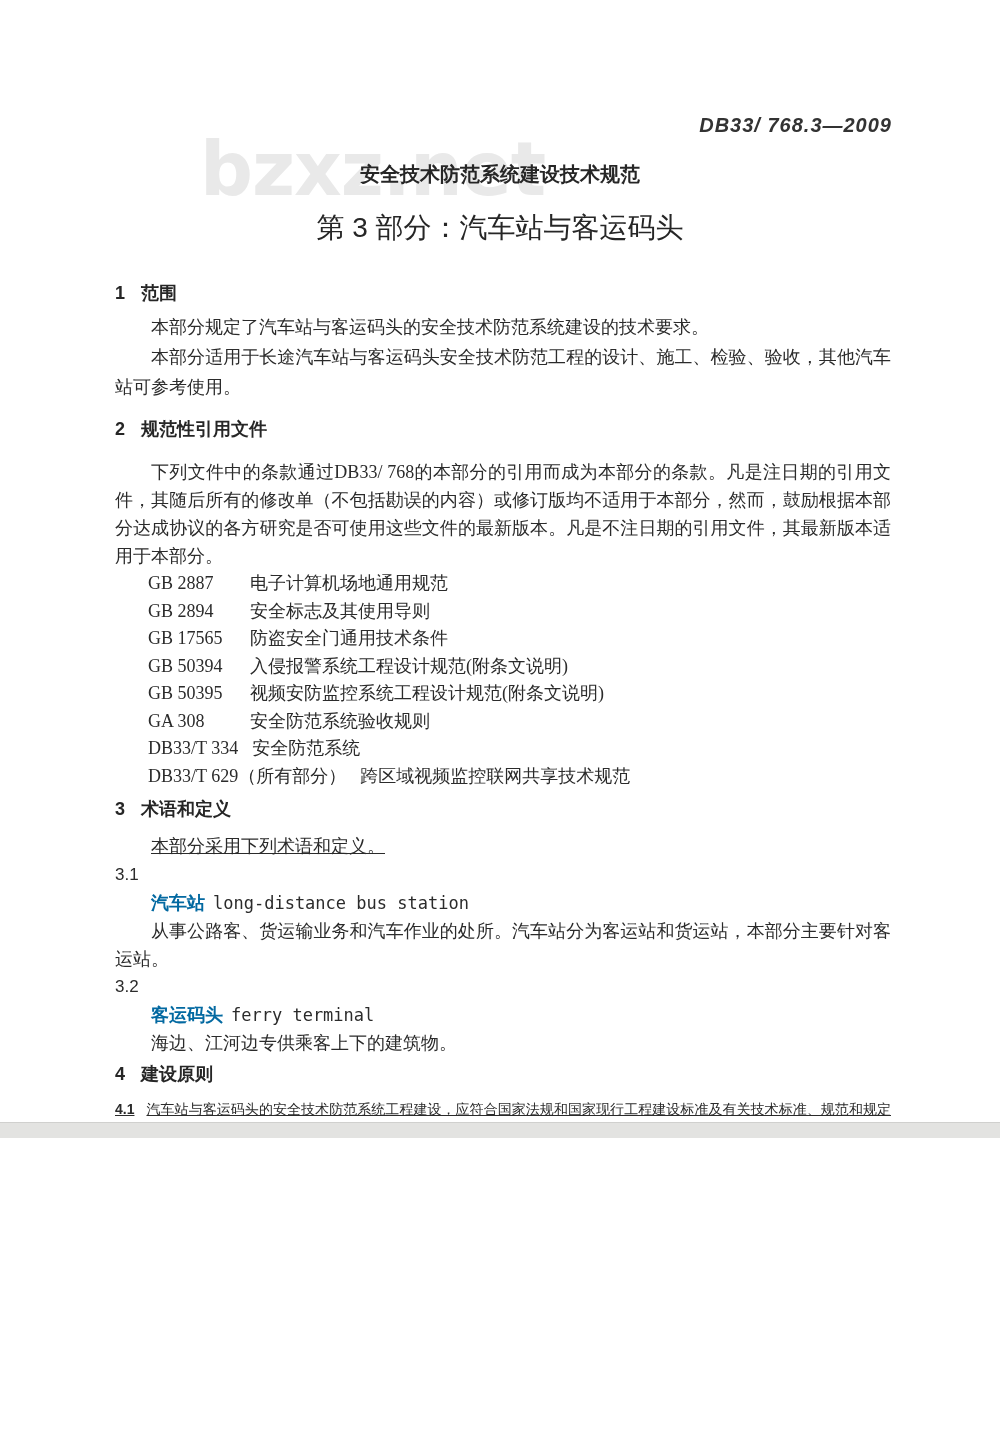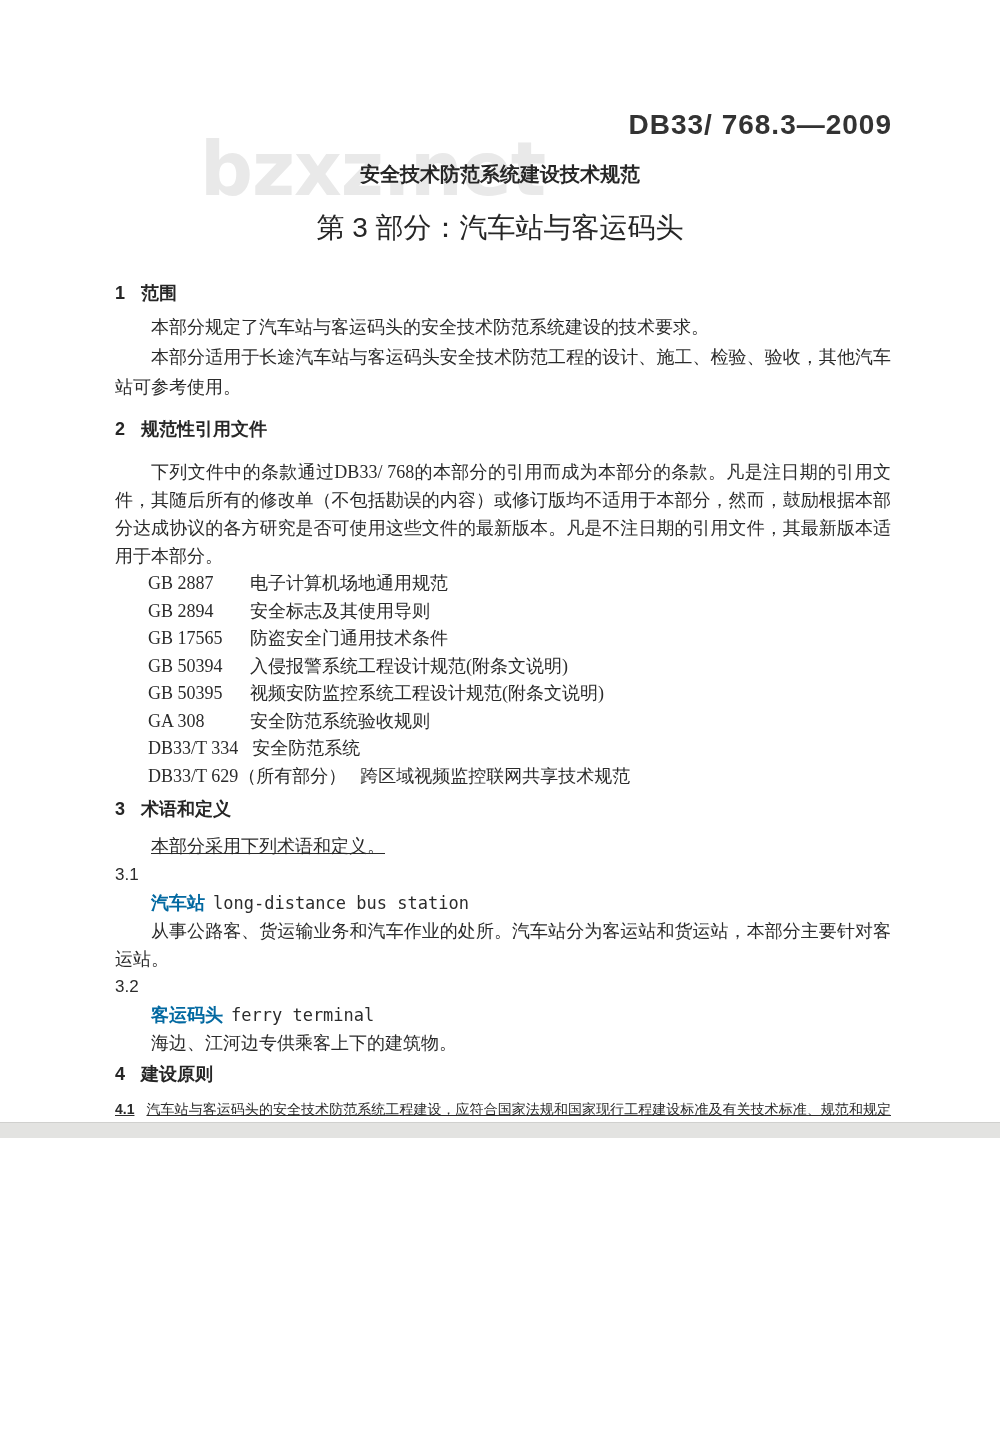--- a/index.html
+++ b/index.html
@@ -21,23 +21,24 @@
     color:#e9e9e9;
     z-index:0;
     user-select:none;
   }
   .content { position:relative; z-index:1; }
   .doc-number {
     margin:112px 108px 16px 0;
     text-align:right;
     font-family:"Liberation Sans","DejaVu Sans",sans-serif;
     font-weight:600;
-    font-size:28px; line-height:26px;
+    font-size:20px; line-height:26px;
     color:#333333;
     letter-spacing:1px;
+    font-style:italic;
   }
   .title-line1 {
     margin:14px 0 0 0;
     text-align:center;
     font-family:"Liberation Sans","DejaVu Sans",sans-serif;
     font-weight:700;
     font-size:20px; line-height:40px;
     color:#262626;
     letter-spacing:0px;
   }

